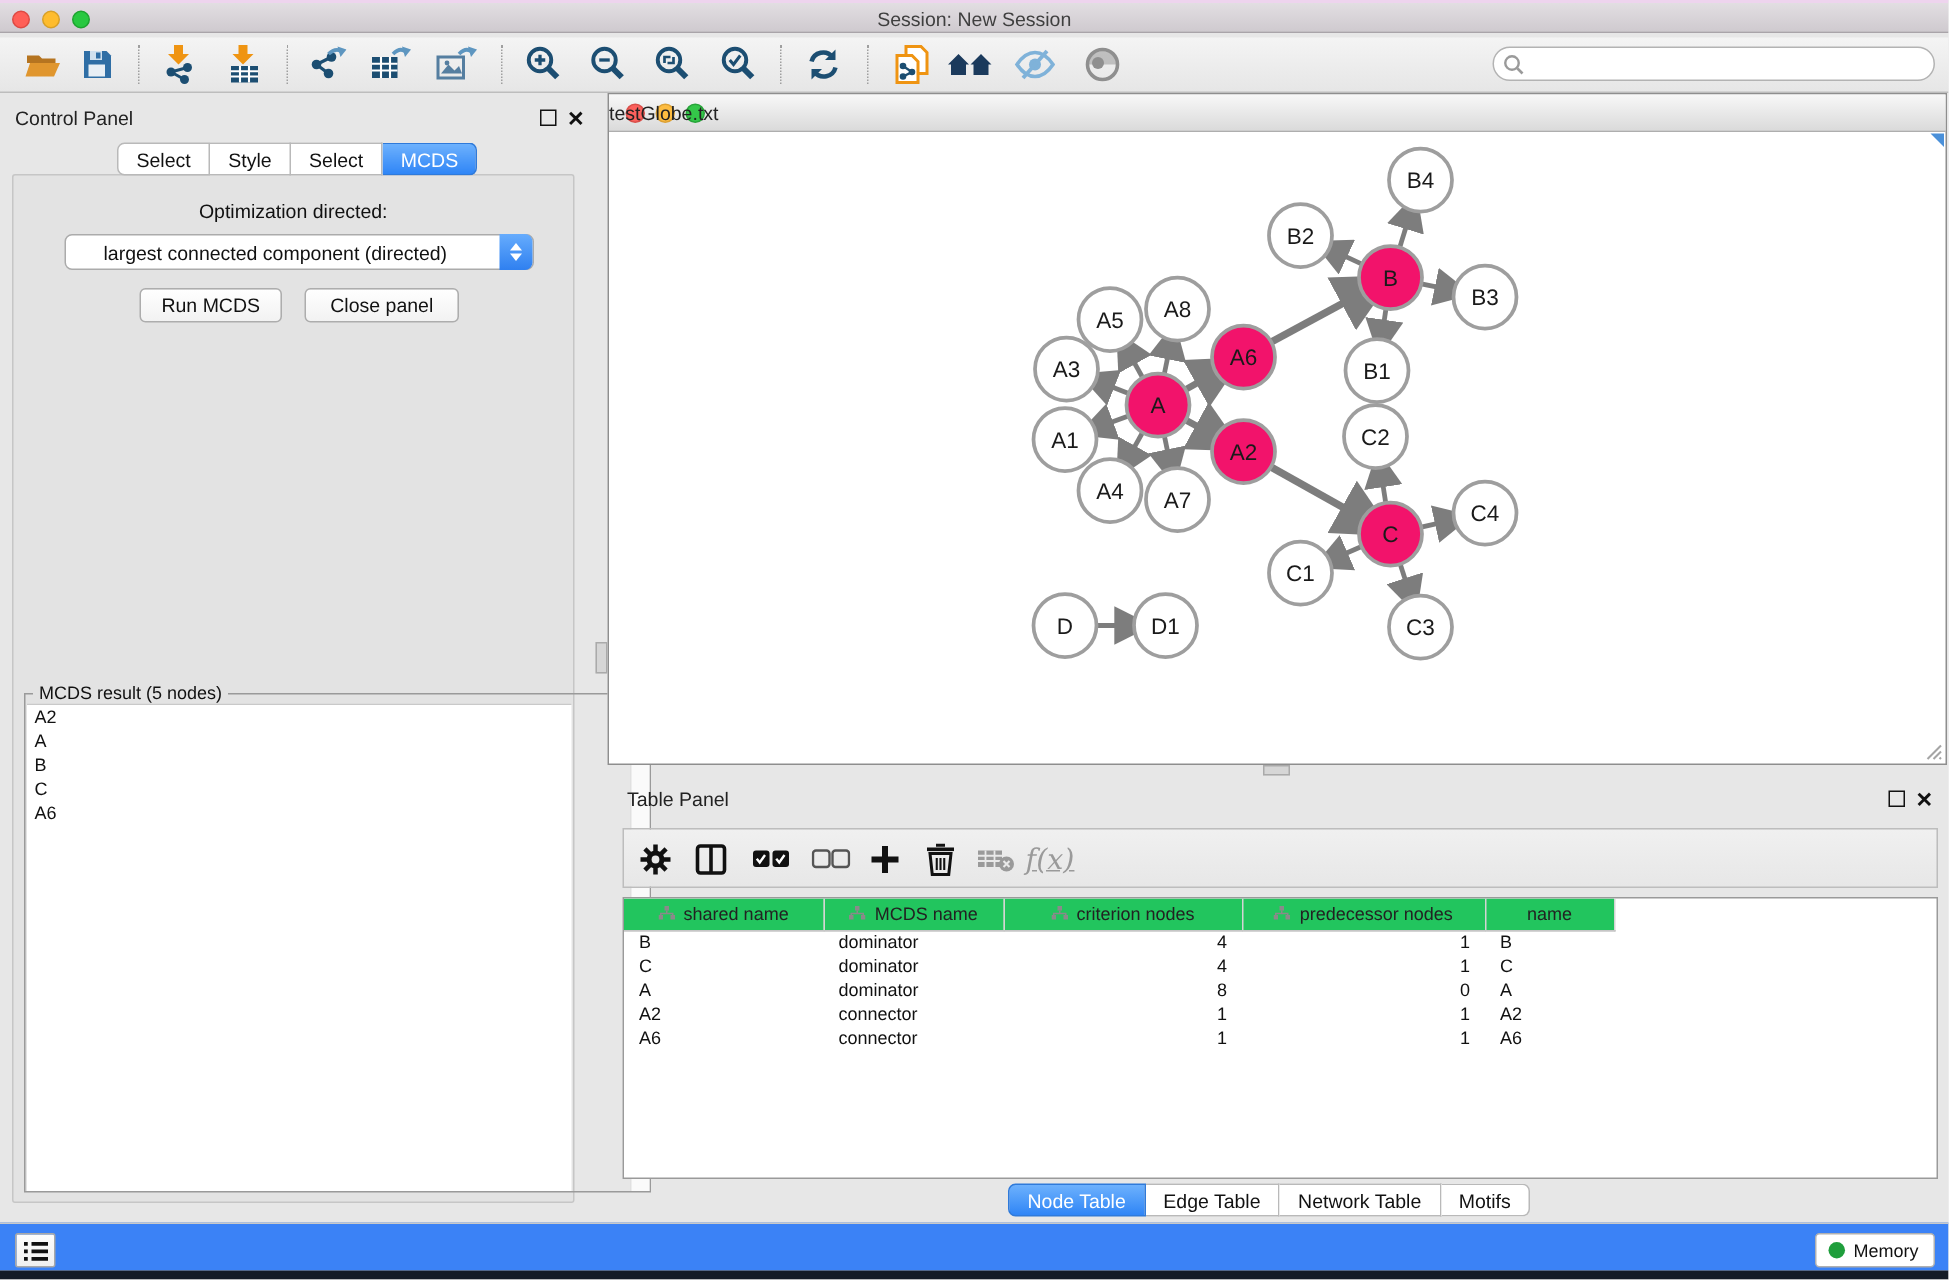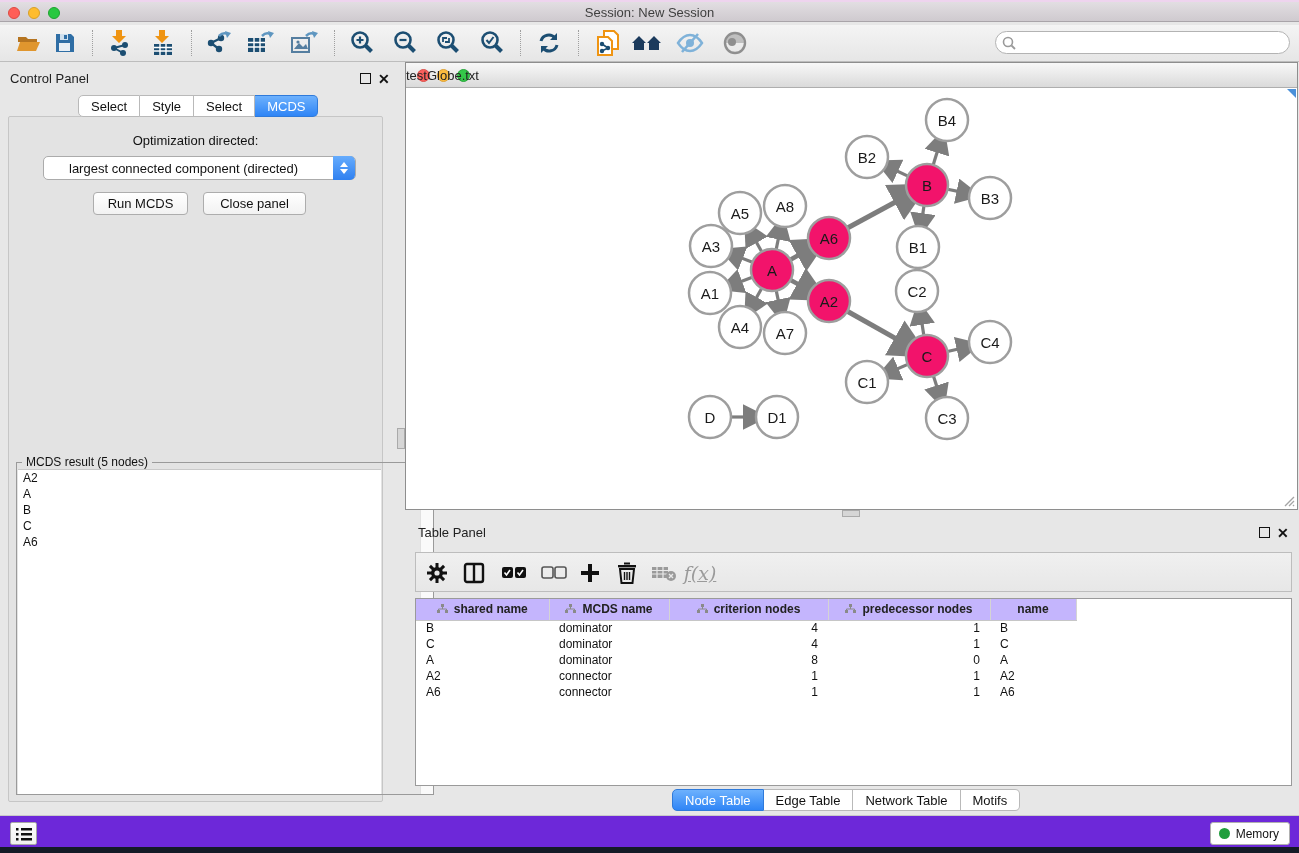--- a/index.html
+++ b/index.html
@@ -73,30 +73,30 @@
 
   
   .tp-title { position:absolute; left:418px; top:525px; font-size:13px; color:#222; }
   .tp-toolbar { position:absolute; left:415px; top:552px; width:877px; height:40px;
     background:linear-gradient(#f0f0f0,#e7e7e7); border:1px solid #bdbdbd; }
   .tp-icon { position:absolute; top:5px; width:32px; height:30px; background:none; border:none; cursor:pointer;
     display:flex; align-items:center; justify-content:center;text-decoration:underline; }
   .fx { font-family:"DejaVu Serif", serif; font-style:italic; font-size:19px; color:#9a9a9a; }
   .ntable { position:absolute; left:415px; top:598px; width:877px; height:188px; background:#fff; border:1px solid #9a9a9a; overflow:hidden; }
   .ntable table { border-collapse:collapse; font-size:12px; color:#111; table-layout:fixed; width:660px; }
-  .ntable th { height:21px; background:#c4b5fd; border-right:1px solid #d4d4d4; border-bottom:1px solid #c6c6c6;
-    font-weight:bold; font-size:12px; color:#222;margin-top:36px; }
+  .ntable th { height:21px; background:#22c55e; border-right:1px solid #d4d4d4; border-bottom:1px solid #c6c6c6;
+    font-weight:normal; font-size:12px; color:#222;margin-top:36px; }
   .th-inner { display:flex; align-items:center; justify-content:center; gap:6px; }
   .ntable td { height:16px; padding:0 10px; white-space:nowrap; }
   td.c0, td.c1, td.c4 { text-align:left; }
   td.c2, td.c3 { text-align:right; }
   .tp-tabs { left:672px; top:789px; position:absolute; }
 
   
-  .statusbar { position:absolute; left:0; top:815px; width:1299px; height:32px; background:#6d28d9; border-top:1px solid #c9c9c9; }
+  .statusbar { position:absolute; left:0; top:815px; width:1299px; height:32px; background:#3b82f6; border-top:1px solid #c9c9c9; }
   .list-btn { position:absolute; left:10px; top:6px; width:27px; height:23px; background:linear-gradient(#fdfdfd,#f0f0f0);
     border:1px solid #a8a8a8; border-radius:2px; cursor:pointer; display:flex; align-items:center; justify-content:center; }
   .mem-btn { position:absolute; right:9px; top:6px; height:23px; padding:0 10px 0 8px; background:#fff;
     border:1px solid #b0b0b0; border-radius:3px; font-size:12px; color:#111; cursor:pointer;
     display:flex; align-items:center; gap:6px; }
   .mem-dot { width:11px; height:11px; border-radius:50%; background:#1f9e3c; }
   .desktop-strip { position:absolute; left:0; top:847px; width:1299px; height:6px; background:#141b26; }
 </style>
 </head>
 <body>

